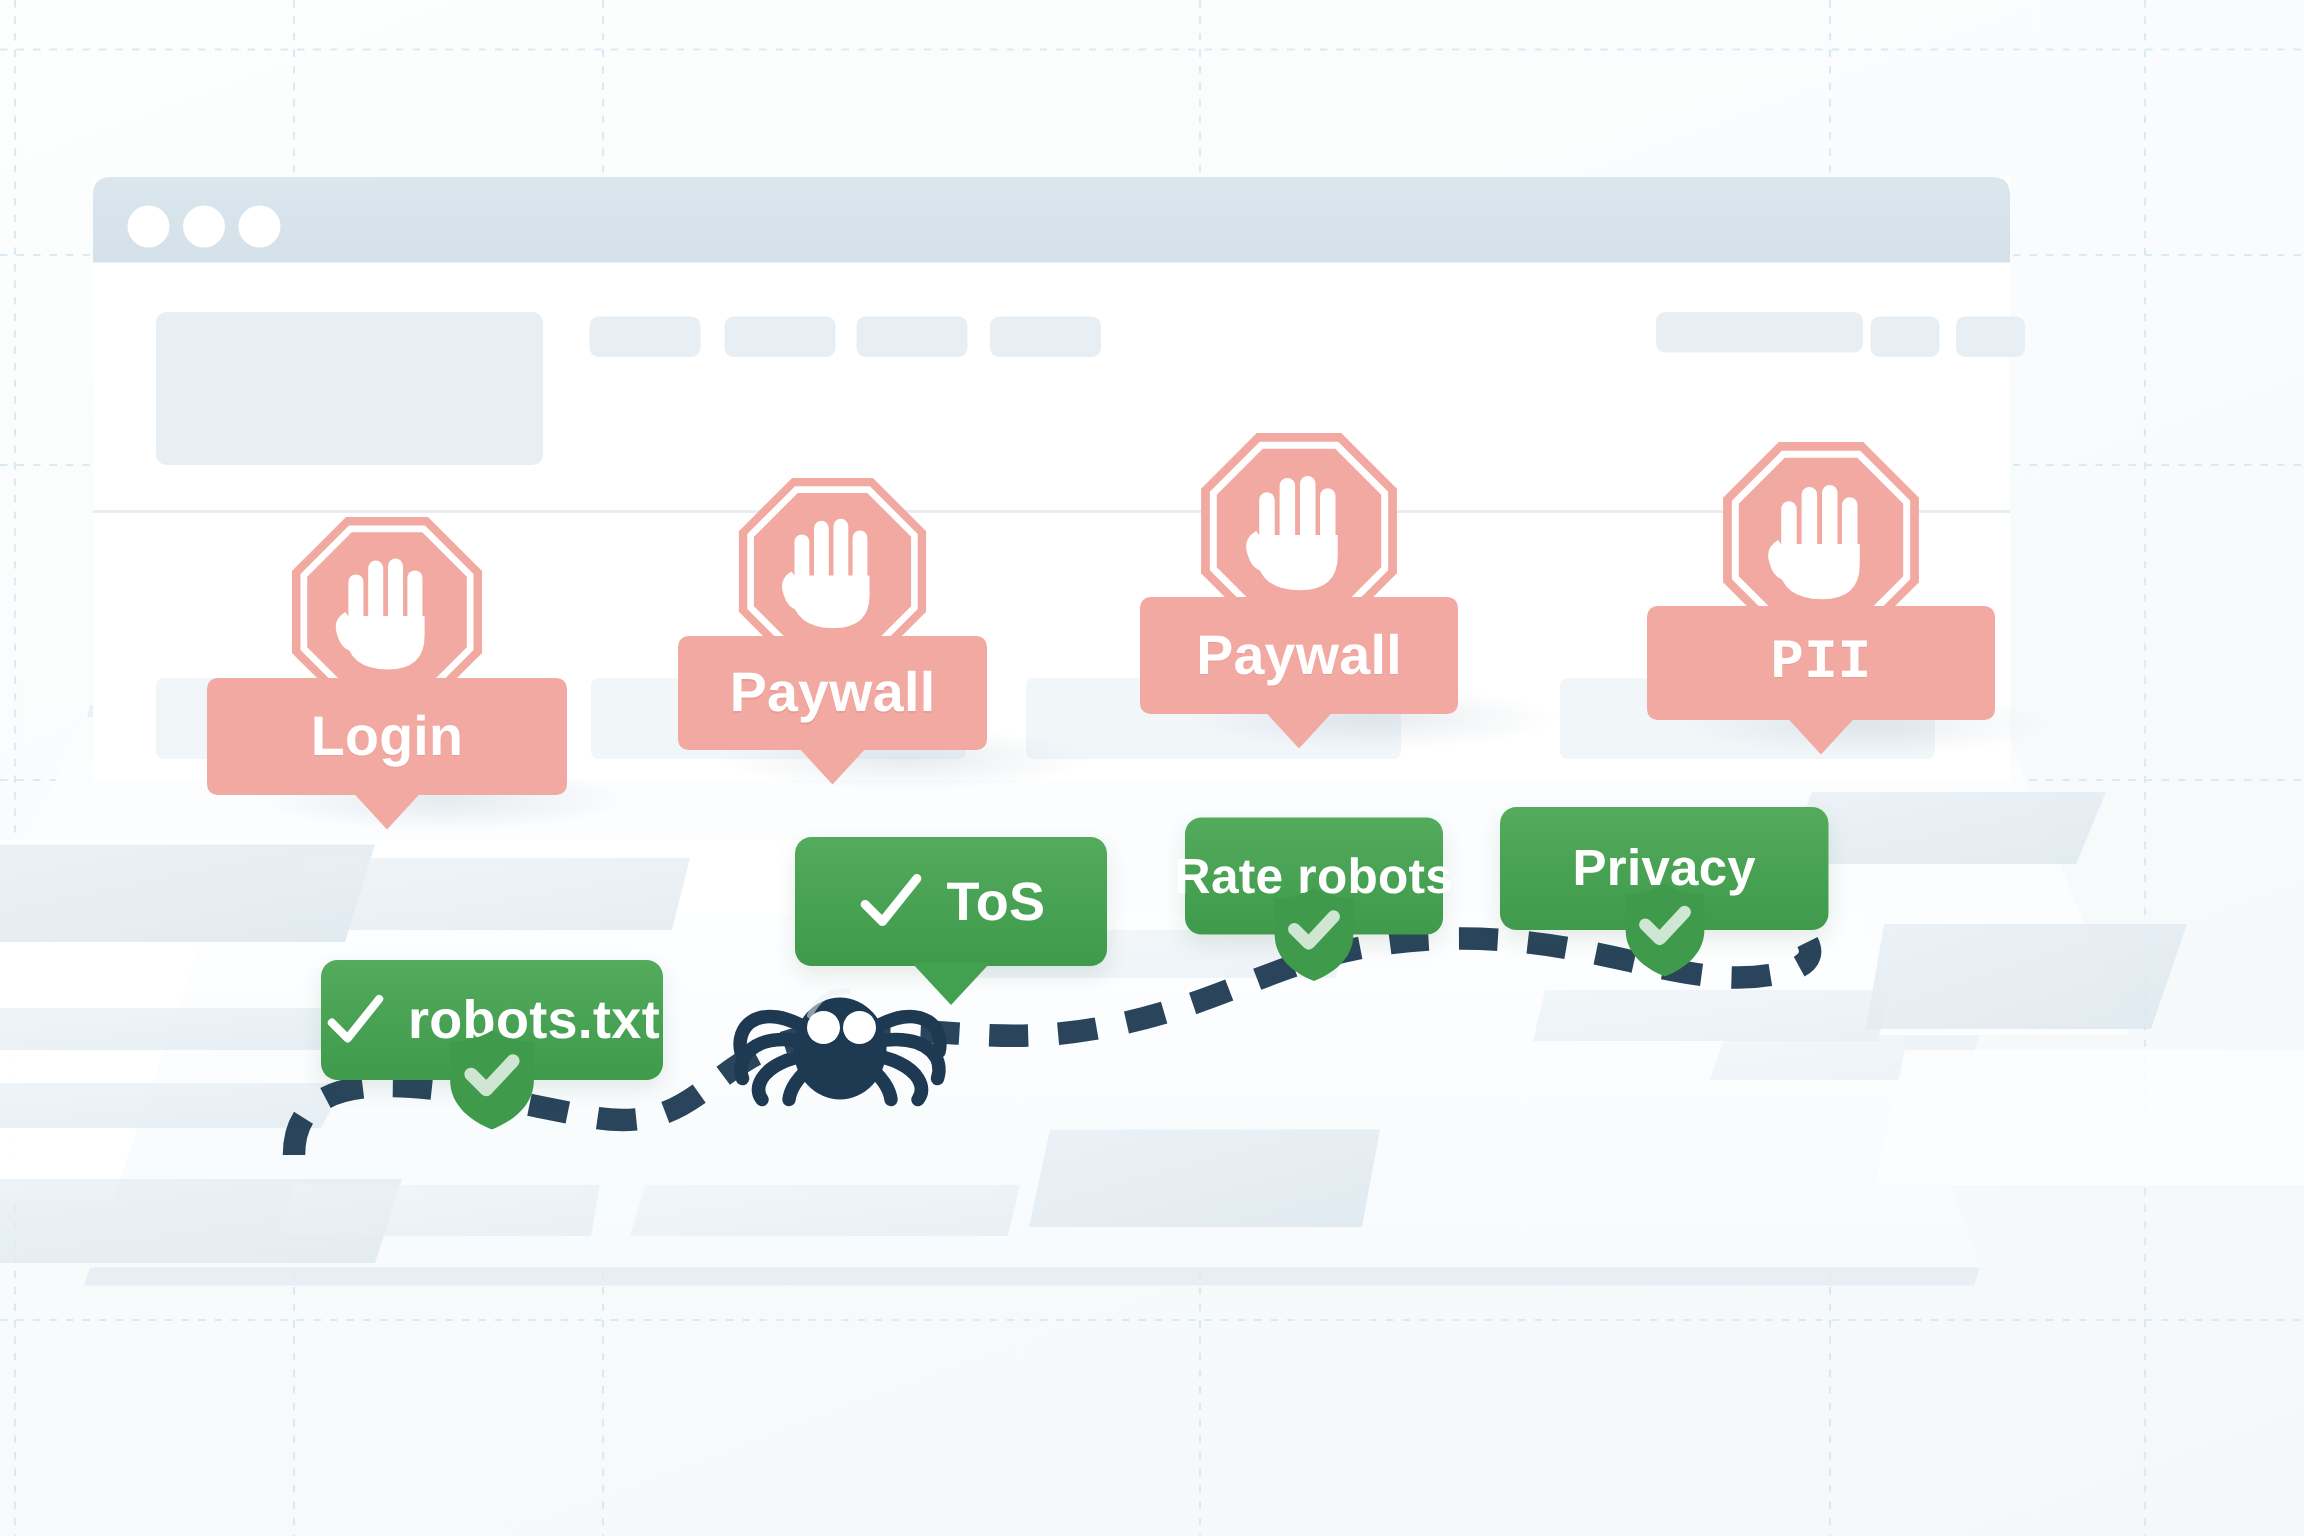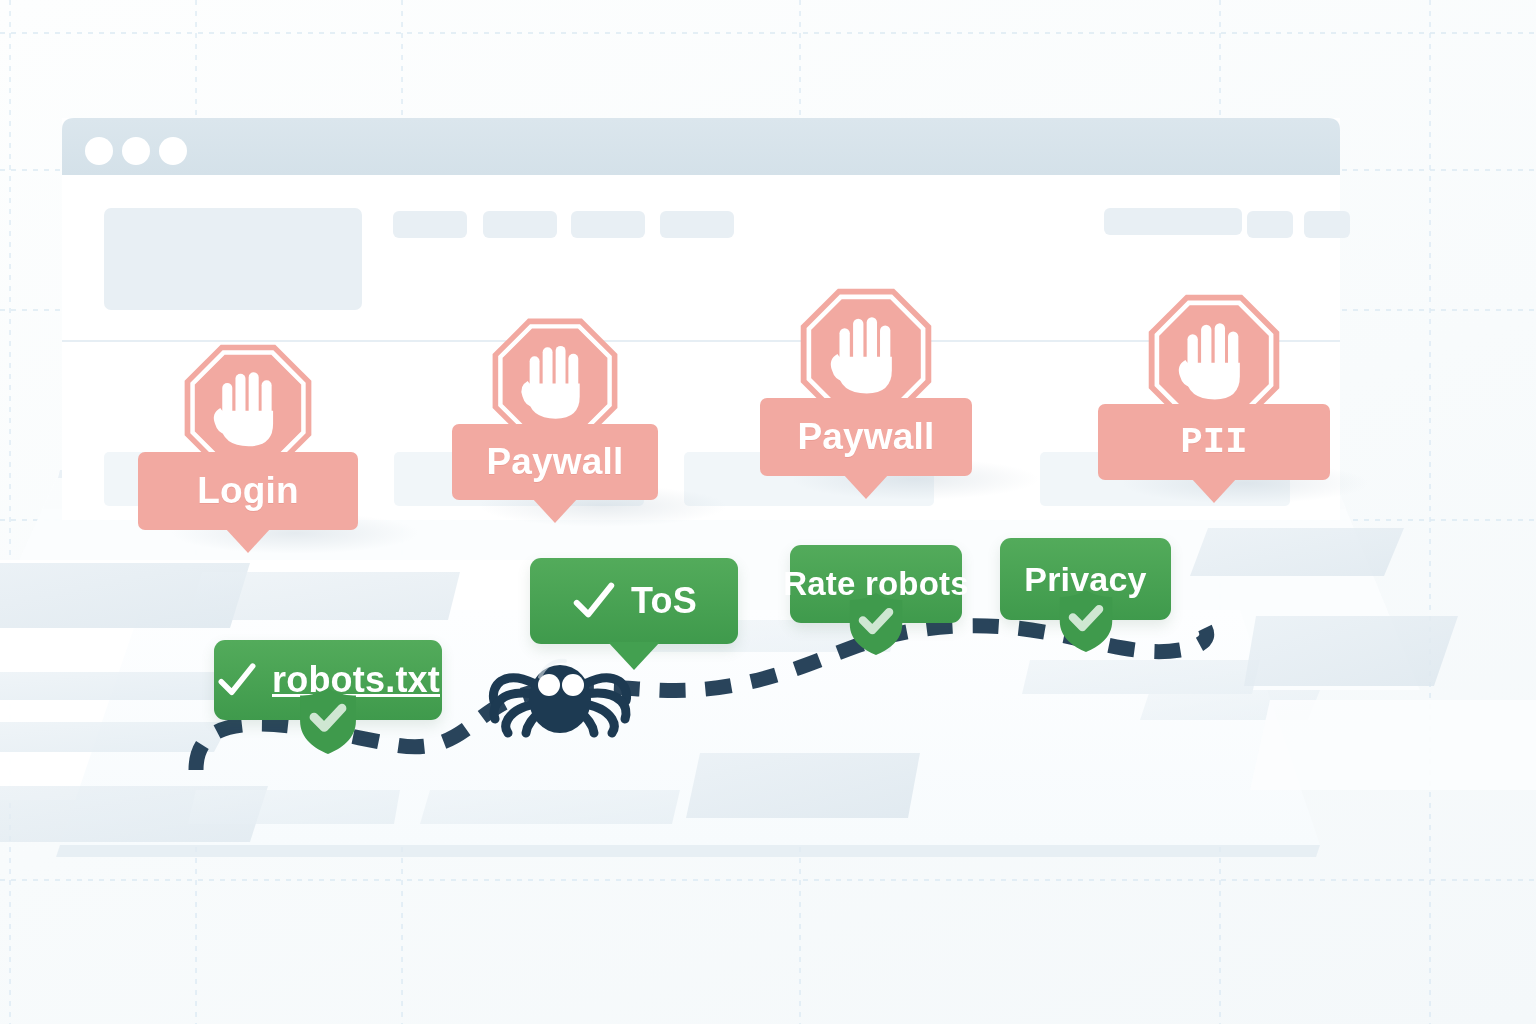--- a/index.html
+++ b/index.html
@@ -198,21 +198,21 @@
       <rect x="684" y="452" width="250" height="54" rx="5" fill="#eef4f8" opacity=".8"></rect>
       <rect x="1040" y="452" width="250" height="54" rx="5" fill="#eef4f8" opacity=".8"></rect>
     </svg>
   </div>
 
   <div class="badge-shadow" style="left:170px;  top:512px; width:250px; height:42px;"></div>
   <div class="badge-shadow" style="left:478px;  top:485px; width:250px; height:42px;"></div>
   <div class="badge-shadow" style="left:790px;  top:458px; width:250px; height:42px;"></div>
   <div class="badge-shadow" style="left:1120px; top:462px; width:250px; height:42px;"></div>
 
-  <div style="position:absolute; left:138px; top:452px; width:220px; height:78px;text-align:right;">
+  <div style="position:absolute; left:138px; top:452px; width:240px; height:78px;text-align:right;">
     <div class="stopwrap" style="top:-110px;">
       <svg width="132" height="132" viewBox="0 0 100 100">
         <polygon points="29.3,2 70.7,2 98,29.3 98,70.7 70.7,98 29.3,98 2,70.7 2,29.3" fill="#f2a9a1"></polygon>
         <polygon points="31.5,8 68.5,8 92,31.5 92,68.5 68.5,92 31.5,92 8,68.5 8,31.5" fill="none" stroke="#ffffff" stroke-width="3.4"></polygon>
         <g fill="#ffffff">
           <rect x="30.5" y="31" width="7.6" height="27" rx="3.8"></rect>
           <rect x="40.5" y="24" width="7.6" height="34" rx="3.8"></rect>
           <rect x="50.5" y="23" width="7.6" height="35" rx="3.8"></rect>
           <rect x="60.3" y="29" width="7.6" height="29" rx="3.8"></rect>
           <path d="M 29 52 L 69 52 L 69 62 Q 69 79 50.5 79 Q 30.5 79 29 62 Z"></path>
@@ -292,21 +292,21 @@
   <svg class="full">
     <path d="M 196 770 C 196 700, 300 726, 390 744
              C 470 760, 470 700, 545 690
              C 625 680, 660 700, 740 684
              C 830 666, 860 630, 960 626
              C 1060 622, 1120 660, 1180 650
              C 1205 646, 1210 638, 1205 628" fill="none" stroke="#1d3a52" stroke-width="15" stroke-dasharray="26 20" stroke-linecap="butt" opacity=".95"></path>
   </svg>
 
   <div style="position:absolute; left:214px; top:640px; width:228px; height:80px;">
-    <div class="badge badge-green" style="position:absolute; inset:0;text-decoration:underline;">
+    <div class="badge badge-green" style="position:absolute; inset:0;">
       <svg class="ck" width="42" height="42" viewBox="0 0 24 24">
         <path d="M3 13 L9 19 L21 4" fill="none" stroke="#ffffff" stroke-width="3.1" stroke-linecap="round" stroke-linejoin="round"></path>
       </svg>
       <span class="blabel">robots.txt</span>
     </div>
     <div class="shieldwrap" style="bottom:-38px;">
       <svg width="62" height="66" viewBox="0 0 48 52">
         <path d="M24 0 C16 5, 7 6, 2 6 L2 26 C2 40, 14 48, 24 52 C34 48, 46 40, 46 26 L46 6 C41 6, 32 5, 24 0 Z" fill="#3f9a4c"></path>
         <path d="M13 23 L21 31 L35 16" fill="none" stroke="#cfe7d2" stroke-width="7" stroke-linecap="round" stroke-linejoin="round"></path>
       </svg>
@@ -328,21 +328,21 @@
       <span class="blabel" style="font-size:33px;">Rate robots</span>
     </div>
     <div class="shieldwrap" style="bottom:-36px;">
       <svg width="58" height="62" viewBox="0 0 48 52">
         <path d="M24 0 C16 5, 7 6, 2 6 L2 26 C2 40, 14 48, 24 52 C34 48, 46 40, 46 26 L46 6 C41 6, 32 5, 24 0 Z" fill="#3f9a4c"></path>
         <path d="M13 23 L21 31 L35 16" fill="none" stroke="#cfe7d2" stroke-width="7" stroke-linecap="round" stroke-linejoin="round"></path>
       </svg>
     </div>
   </div>
 
-  <div style="position:absolute; left:1000px; top:538px; width:171px; height:82px;">
+  <div style="position:absolute; left:1000px; top:538px; width:171px; height:82px;padding-left:48px;">
     <div class="badge badge-green" style="position:absolute; inset:0;">
       <span class="blabel" style="font-size:34px;">Privacy</span>
     </div>
     <div class="shieldwrap" style="bottom:-36px;">
       <svg width="58" height="62" viewBox="0 0 48 52">
         <path d="M24 0 C16 5, 7 6, 2 6 L2 26 C2 40, 14 48, 24 52 C34 48, 46 40, 46 26 L46 6 C41 6, 32 5, 24 0 Z" fill="#3f9a4c"></path>
         <path d="M13 23 L21 31 L35 16" fill="none" stroke="#cfe7d2" stroke-width="7" stroke-linecap="round" stroke-linejoin="round"></path>
       </svg>
     </div>
   </div>

